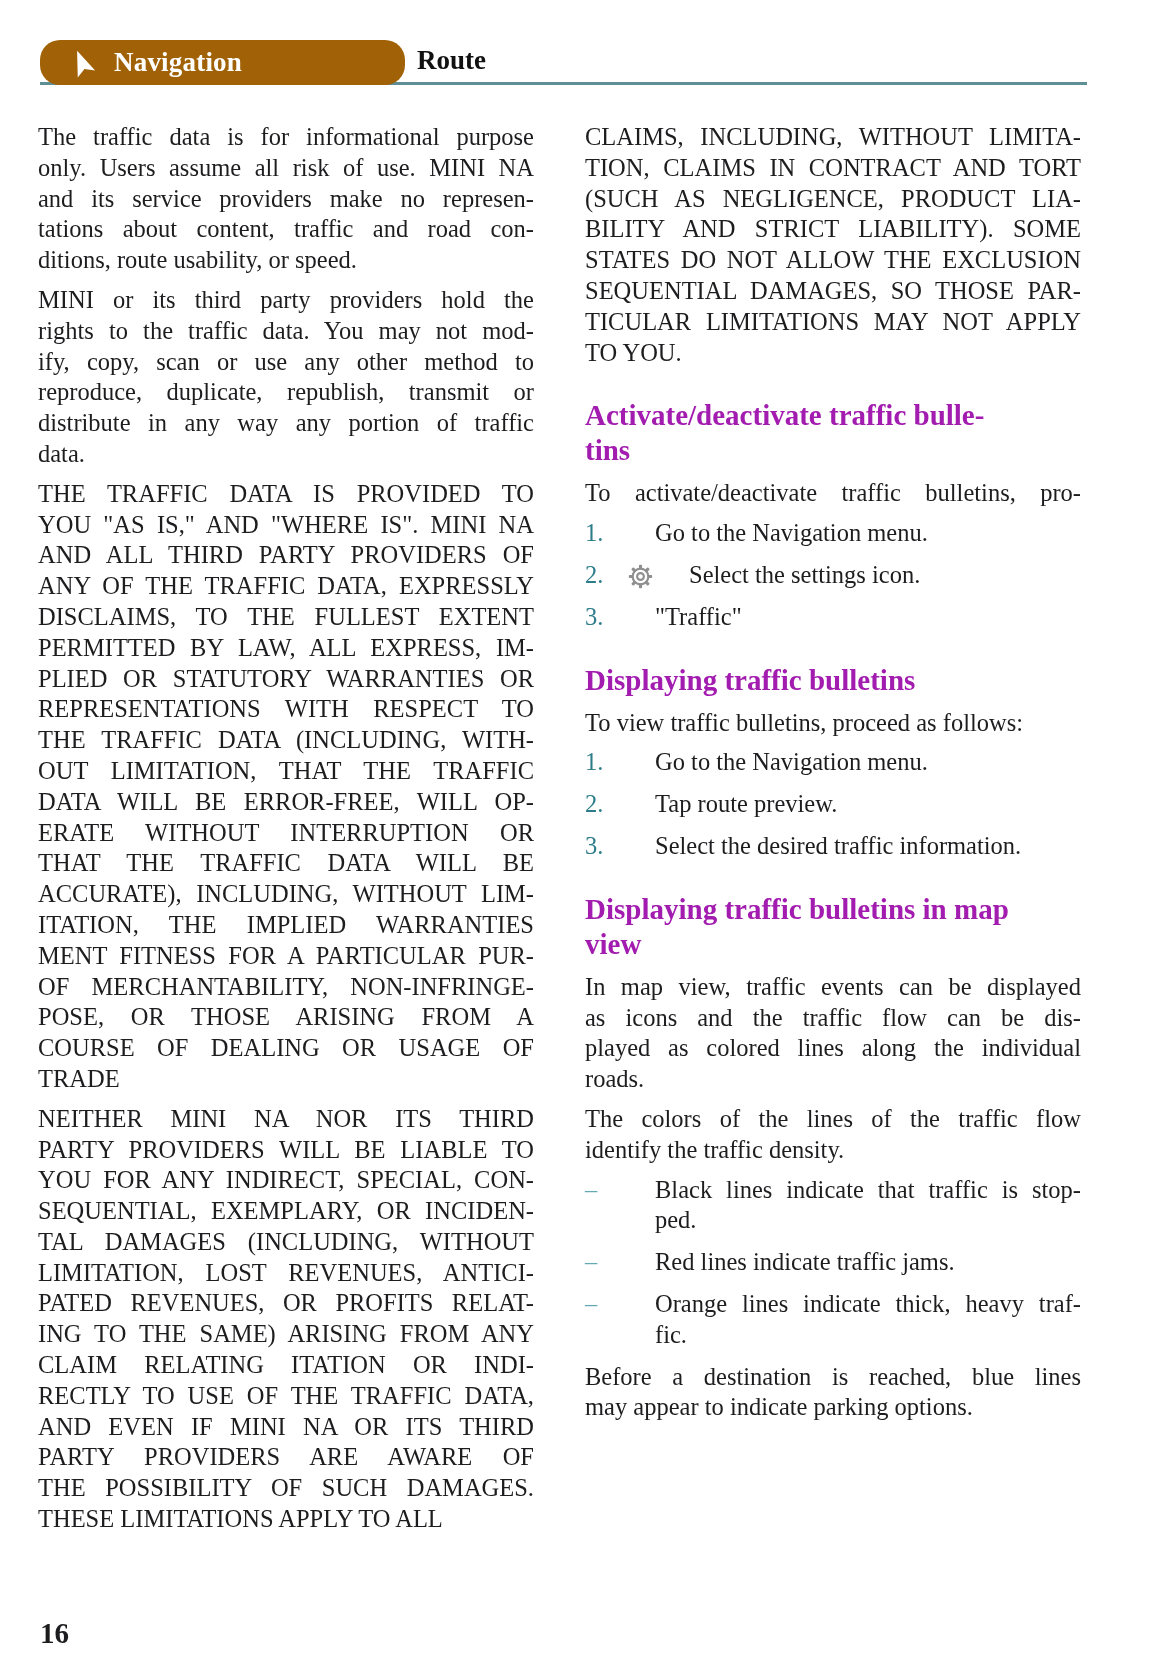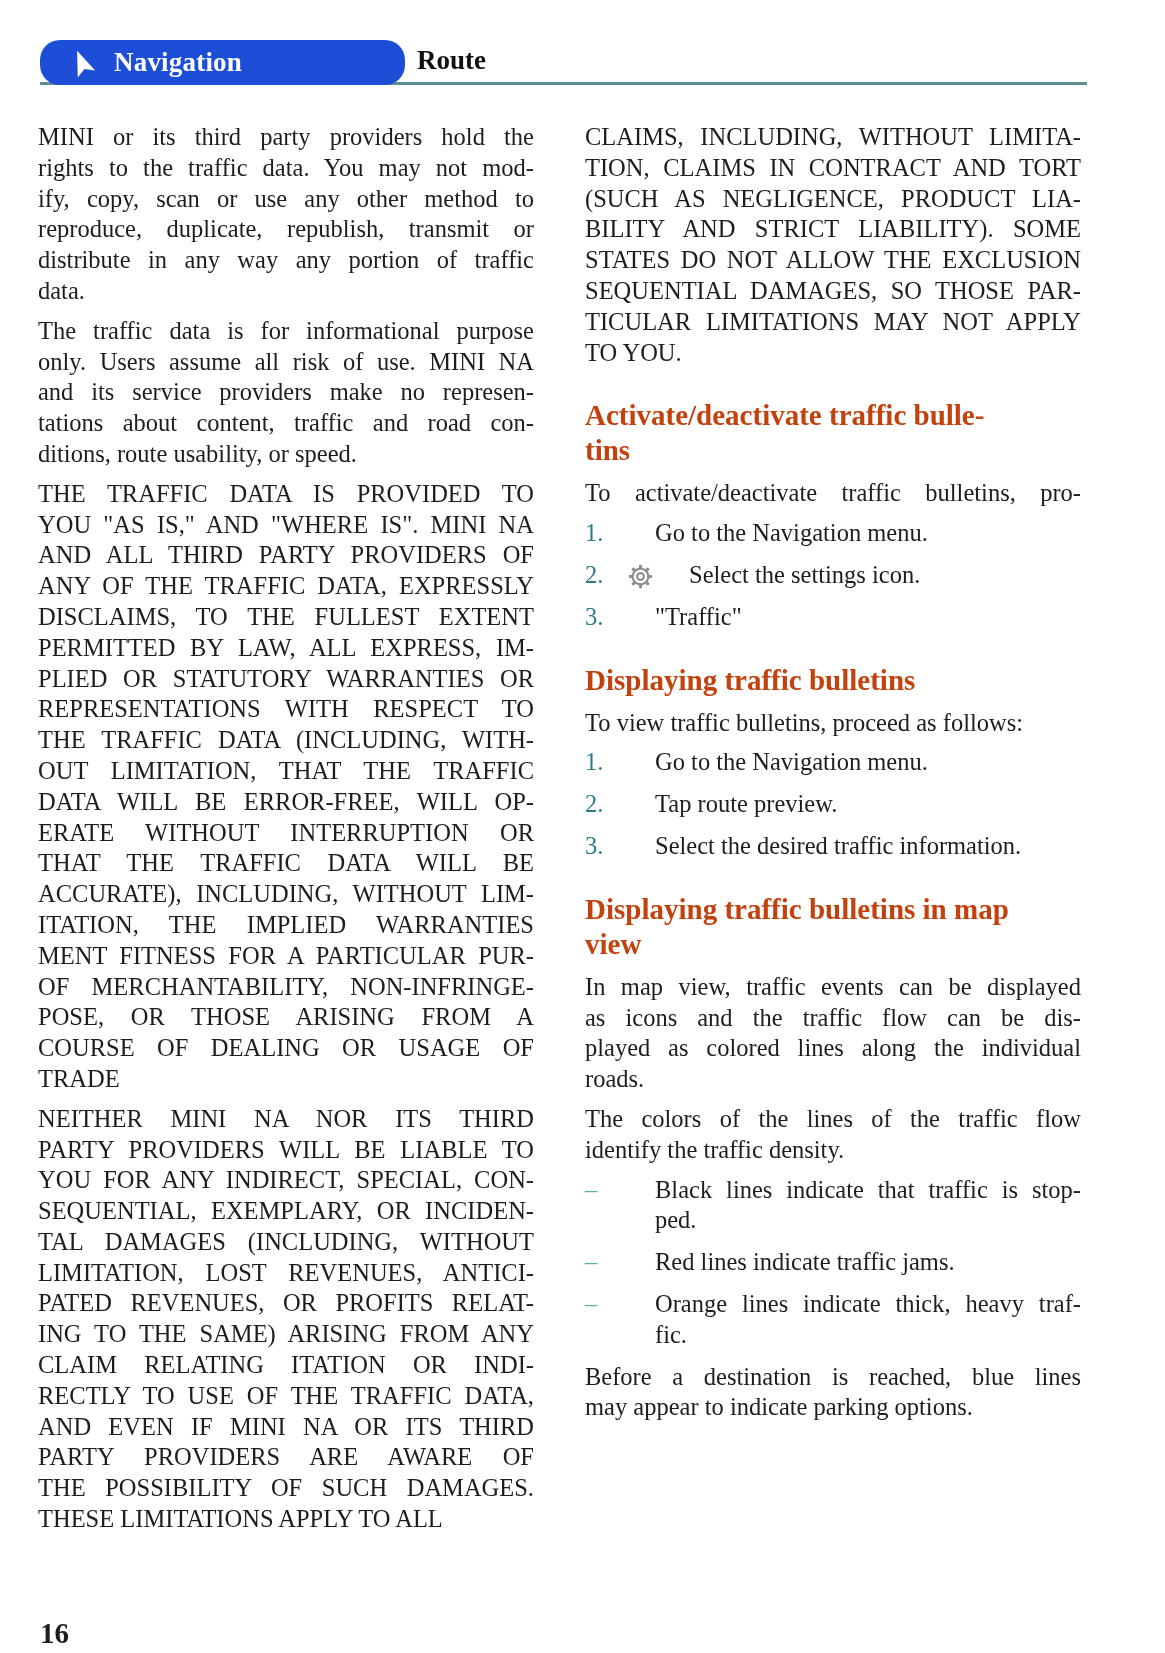--- a/index.html
+++ b/index.html
@@ -11,21 +11,21 @@
     color:#1d1d1f;
     overflow:hidden;
   }
   
   #header-rule{
     position:absolute;left:40px;top:82px;width:1047px;height:3px;
     background:#5e8f97;
   }
   #header-tab{
     position:absolute;left:40px;top:40px;width:365px;height:45px;
-    background:#1d4ed8;
+    background:#a16207;
     display:flex;align-items:center;border-radius:20px;
   }
   #header-tab .nav-icon{
     width:30px;height:30px;margin-left:27px;flex:0 0 auto;
   }
   #header-tab .tab-label{
     color:#ffffff;font-size:27px;font-weight:bold;margin-left:17px;
     letter-spacing:0.2px;
   }
   #header-section{
@@ -33,21 +33,21 @@
     font-size:27px;font-weight:600;color:#111111;
   }
   
   .column{position:absolute;top:122px;width:496px;font-size:24.5px;line-height:30.8px;}
   #col-left{left:38px;}
   #col-right{left:585px;font-family:Liberation Serif, serif;}
   .para{margin:0 0 9px 0;}
   .line{white-space:normal;}
   .stretch{text-align:justify;text-align-last:justify;}
   .h2{
-    color:#c2410c;font-weight:bold;font-size:29px;line-height:35px;
+    color:#a21caf;font-weight:bold;font-size:29px;line-height:35px;
     margin:30px 0 10px 0;
   }
   .olist,.ulist{margin:4px 0 2px 0;}
   .li{display:flex;align-items:flex-start;margin:0 0 11px 0;}
   .li .marker{
     flex:0 0 48px;color:#2c7d89;
   }
   .ulist .li .marker{color:#64a9b4;}
   .li .litext{flex:1 1 auto;min-width:0;margin-left:22px;}
   .li .gear{
@@ -70,33 +70,33 @@
     <svg class="nav-icon" viewBox="0 0 24 24">
       <path d="M12 1.5 L19.5 21.5 L12 17.2 L4.5 21.5 Z" fill="#ffffff" transform="rotate(-22 12 12)"></path>
     </svg>
     <span class="tab-label">Navigation</span>
   </div>
 
   <div id="header-section">Route</div>
 
   <div id="col-left" class="column">
       <div class="para">
+        <div class="line stretch">The traffic data is for informational purpose</div>
+        <div class="line stretch">only. Users assume all risk of use. MINI NA</div>
+        <div class="line stretch">and its service providers make no represen-</div>
+        <div class="line stretch">tations about content, traffic and road con-</div>
+        <div class="line">ditions, route usability, or speed.</div>
+      </div>
+      <div class="para">
         <div class="line stretch">MINI or its third party providers hold the</div>
         <div class="line stretch">rights to the traffic data. You may not mod-</div>
         <div class="line stretch">ify, copy, scan or use any other method to</div>
         <div class="line stretch">reproduce, duplicate, republish, transmit or</div>
         <div class="line stretch">distribute in any way any portion of traffic</div>
         <div class="line">data.</div>
-      </div>
-      <div class="para">
-        <div class="line stretch">The traffic data is for informational purpose</div>
-        <div class="line stretch">only. Users assume all risk of use. MINI NA</div>
-        <div class="line stretch">and its service providers make no represen-</div>
-        <div class="line stretch">tations about content, traffic and road con-</div>
-        <div class="line">ditions, route usability, or speed.</div>
       </div>
       <div class="para">
         <div class="line stretch">THE TRAFFIC DATA IS PROVIDED TO</div>
         <div class="line stretch">YOU "AS IS," AND "WHERE IS". MINI NA</div>
         <div class="line stretch">AND ALL THIRD PARTY PROVIDERS OF</div>
         <div class="line stretch">ANY OF THE TRAFFIC DATA, EXPRESSLY</div>
         <div class="line stretch">DISCLAIMS, TO THE FULLEST EXTENT</div>
         <div class="line stretch">PERMITTED BY LAW, ALL EXPRESS, IM-</div>
         <div class="line stretch">PLIED OR STATUTORY WARRANTIES OR</div>
         <div class="line stretch">REPRESENTATIONS WITH RESPECT TO</div>

